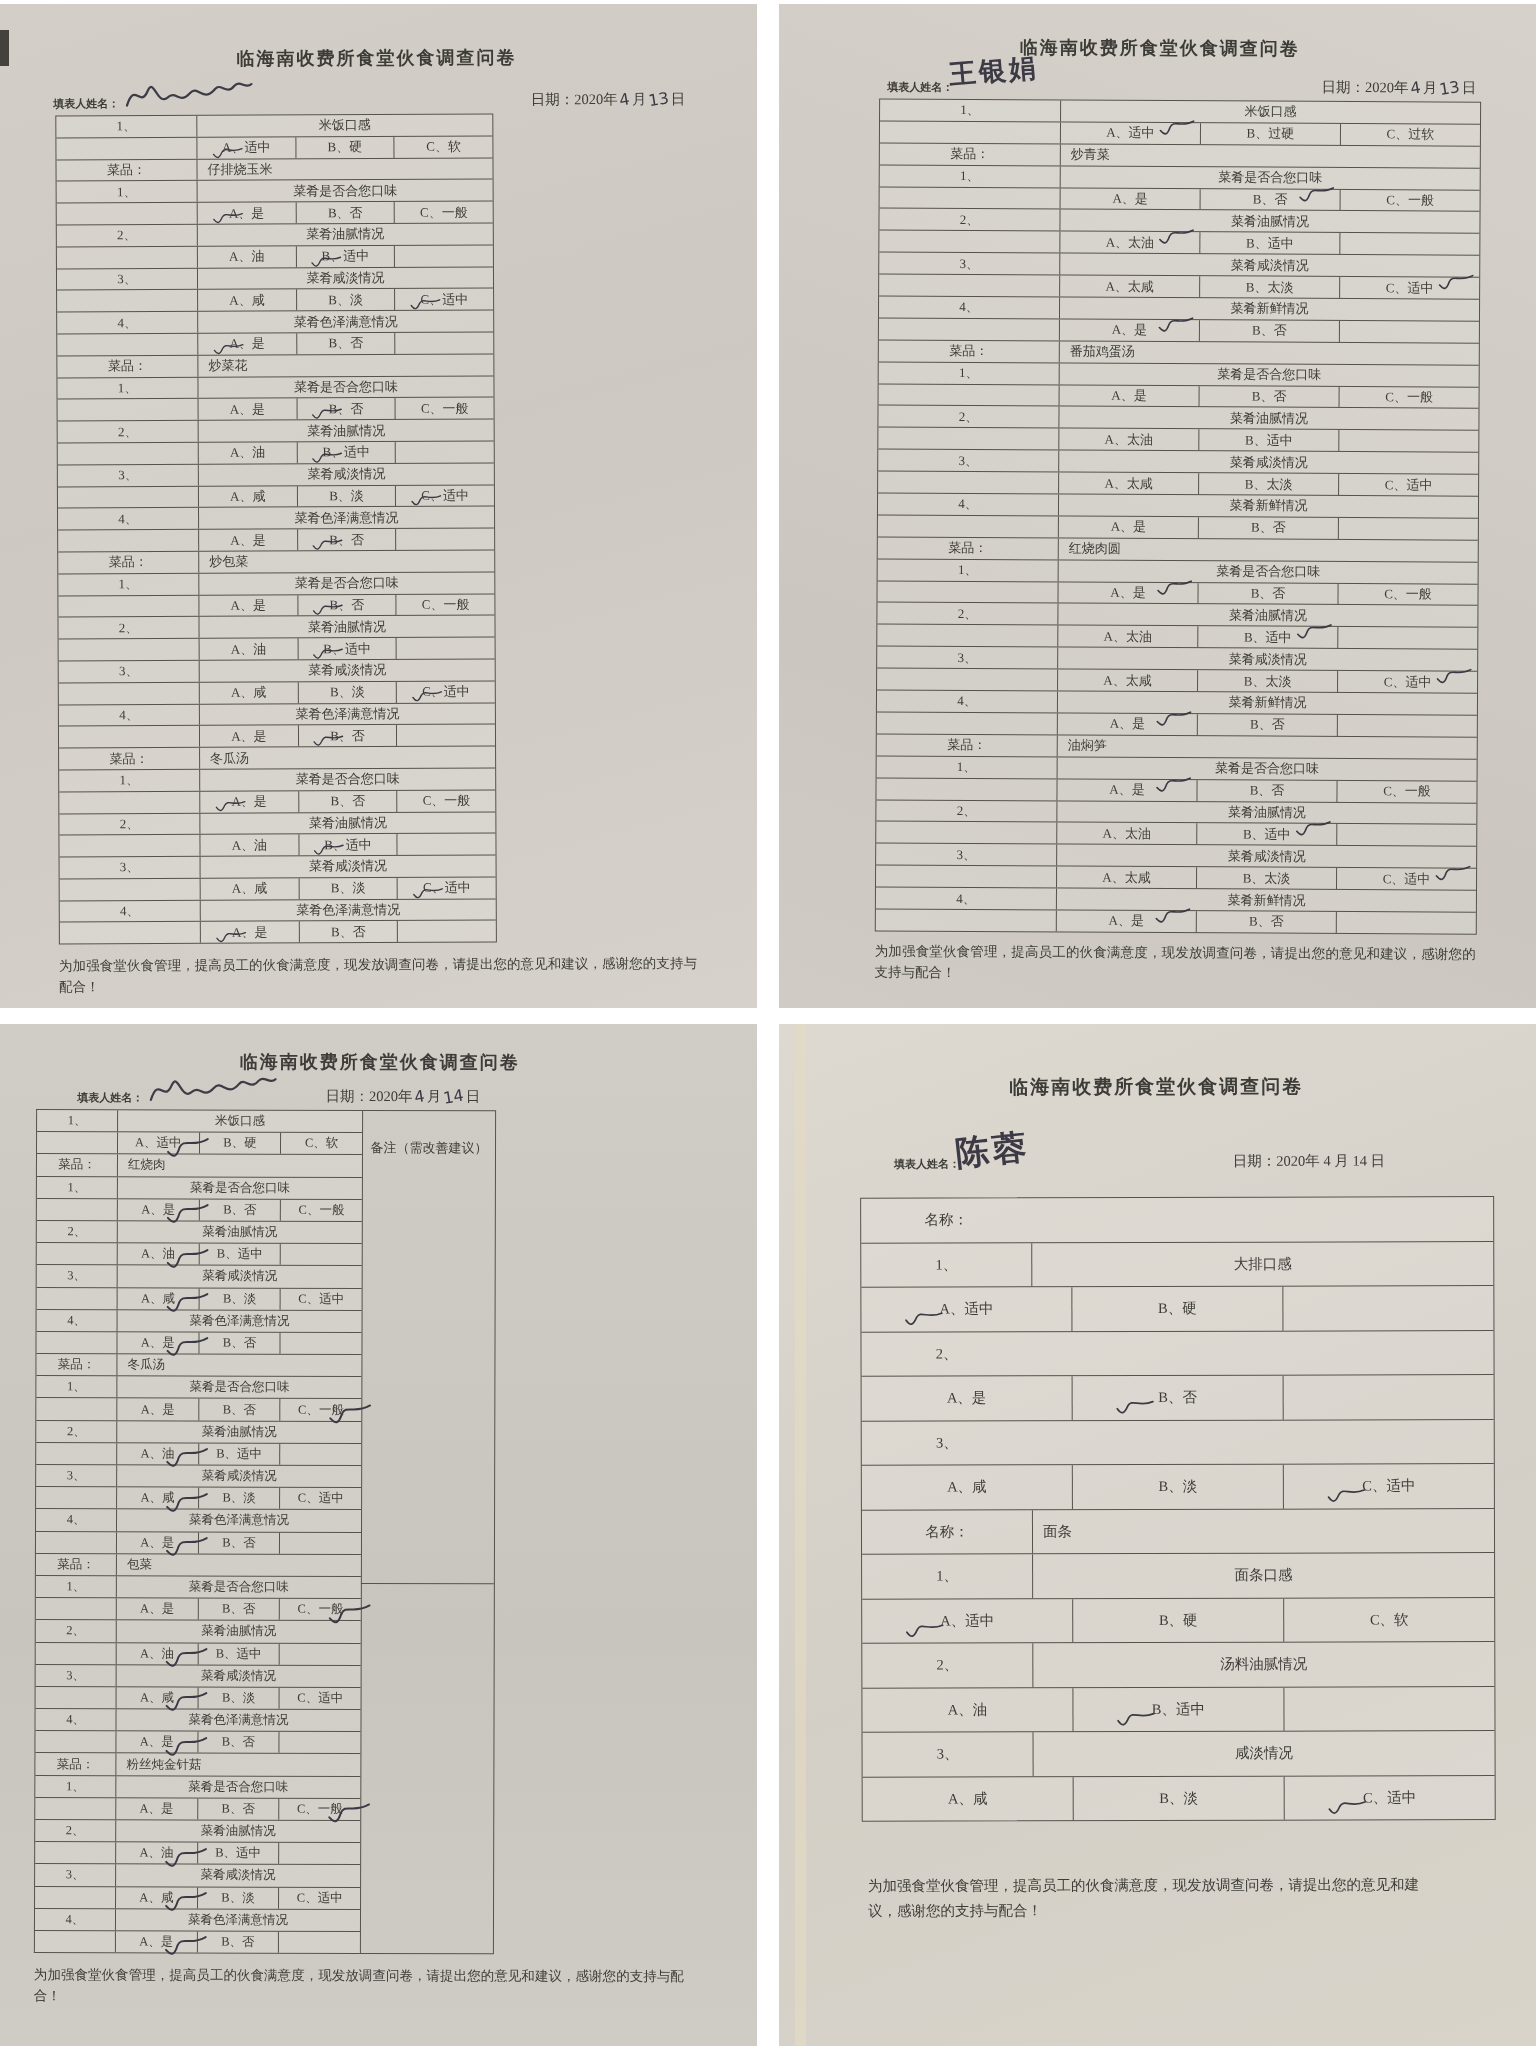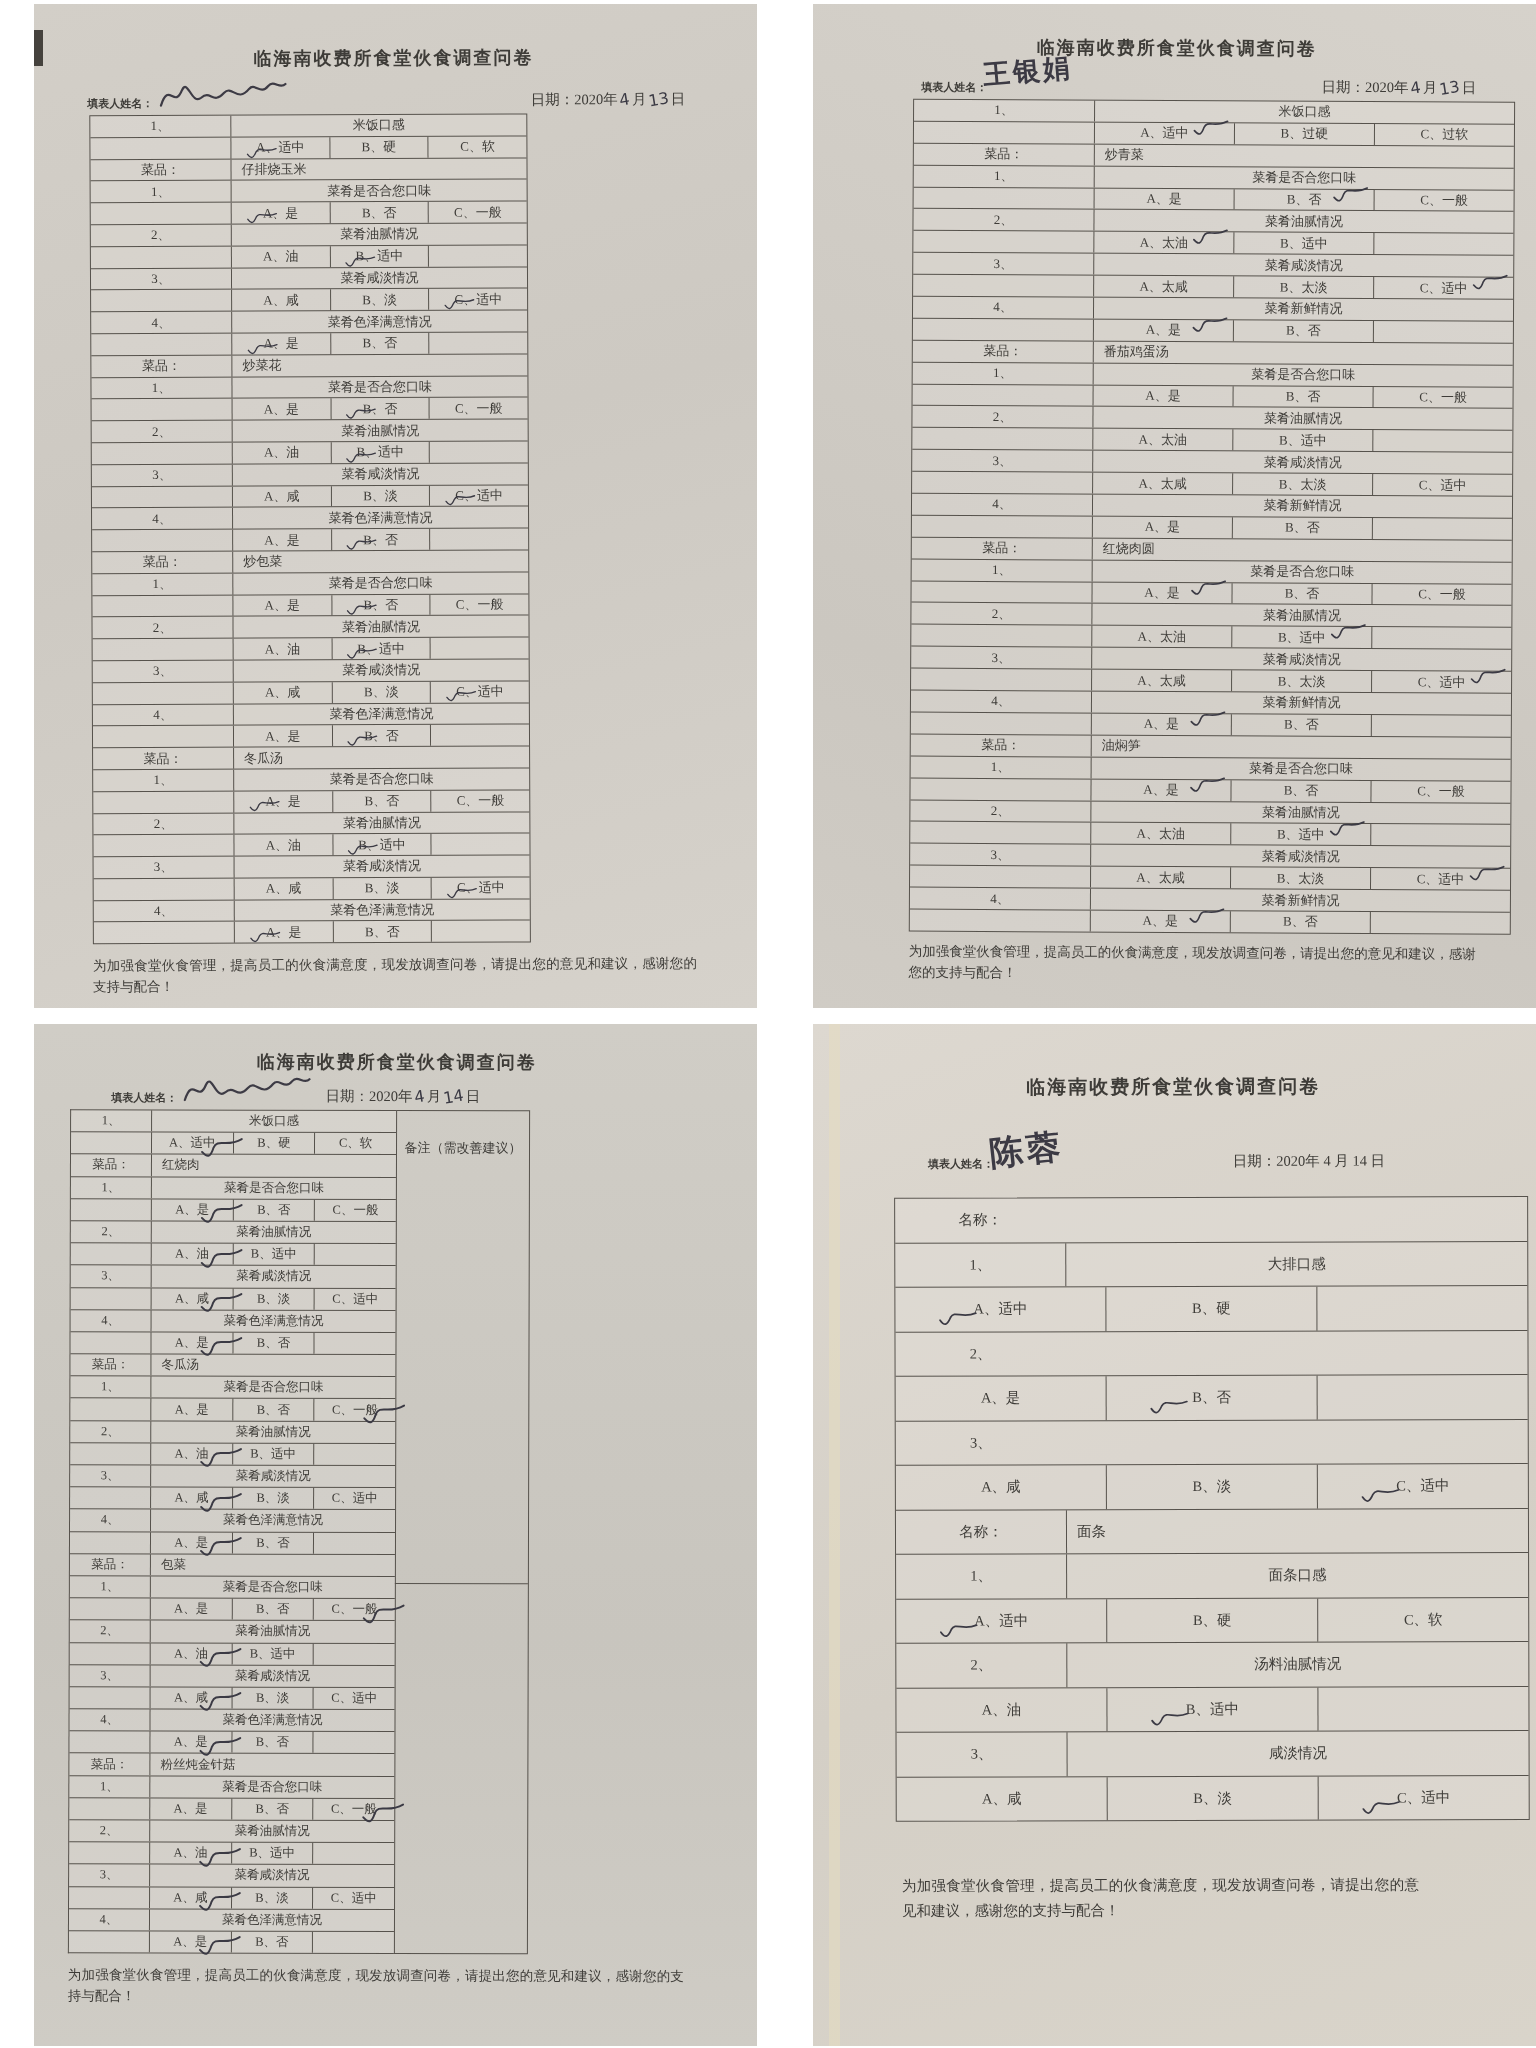--- a/index.html
+++ b/index.html
@@ -1,21 +1,21 @@
 <!DOCTYPE html>
 <html><head>
 <meta charset="utf-8">
 <title>食堂伙食调查问卷（扫描件）</title>
 <style>
   html,body{margin:0;padding:0;background:#ffffff;}
   body{width:1536px;height:2048px;overflow:hidden;
        font-family:"Liberation Serif","DejaVu Serif",serif;color:#3e3c38;}
   .grid{display:grid;grid-template-columns:757px 757px;grid-template-rows:1004px 1022px;
         gap:16px 22px;padding:4px 0 0 0;}
-  .paper{position:relative;overflow:hidden;margin-left:34px;}
+  .paper{position:relative;overflow:hidden;}
   .p0{background:linear-gradient(165deg,#d3cfc8 0%,#cdc9c2 45%,#d6d2cb 100%);}
   .p1{background:linear-gradient(200deg,#d6d2cb 0%,#cbc7c0 70%,#d0ccc5 100%);}
   .p2{background:linear-gradient(180deg,#d0cdc6 0%,#c8c5be 60%,#cfccc5 100%);}
   .p3{background:linear-gradient(160deg,#ddd8d0 0%,#d4cfc6 55%,#d9d4ca 100%);}
   .p3::before{content:"";position:absolute;left:16px;top:0;bottom:0;width:11px;
               background:#e6ddbf;opacity:.55;}
   .p0::after{content:"";position:absolute;left:0;top:26px;width:9px;height:36px;background:#45423d;}
   .inner{position:absolute;inset:0;}
   .p0 .inner{transform:rotate(-0.25deg);}
   .p1 .inner{transform:rotate(0.3deg);}

